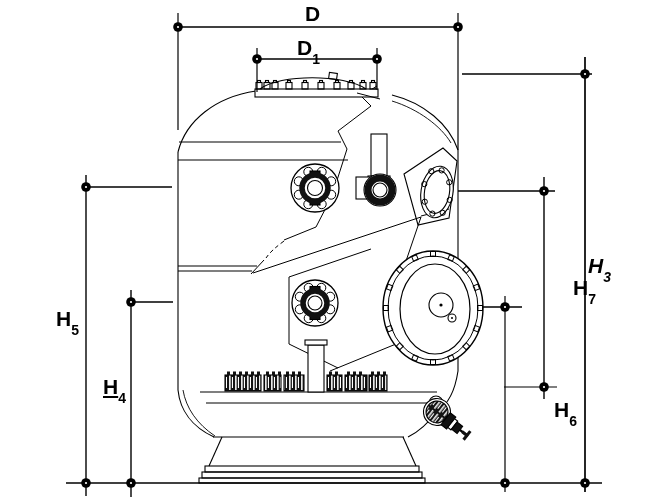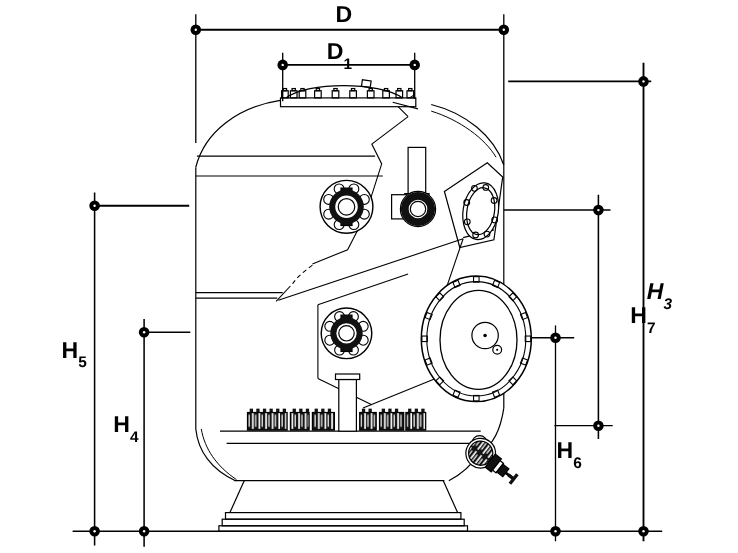--- a/index.html
+++ b/index.html
@@ -337,17 +337,17 @@
           <circle cx="131" cy="483" r="4.8"></circle>
           <circle cx="131" cy="483" r="1.1" fill="#fff"></circle>
         </g>
   </g>
 </svg>
 
 <div class="dim-label" style="left:305px;top:3px;"><span>D</span><sub></sub></div>
 <div class="dim-label" style="left:297px;top:37px;"><span>D</span><sub>1</sub></div>
 <div class="dim-label" style="left:588px;top:255px;font-style:italic;"><span>H</span><sub>3</sub></div>
 <div class="dim-label" style="left:573px;top:277px;"><span>H</span><sub>7</sub></div>
-<div class="dim-label" style="left:506px;top:399px;"><span>H</span><sub>6</sub></div>
+<div class="dim-label" style="left:506px;top:399px;padding-left:48px;"><span>H</span><sub>6</sub></div>
 <div class="dim-label" style="left:56px;top:308px;"><span>H</span><sub>5</sub></div>
-<div class="dim-label" style="left:103px;top:376px;"><span>H</span><sub>4</sub></div>
+<div class="dim-label" style="left:103px;top:376px;text-decoration:underline;"><span>H</span><sub>4</sub></div>
 
 </div>
 
 </body></html>

